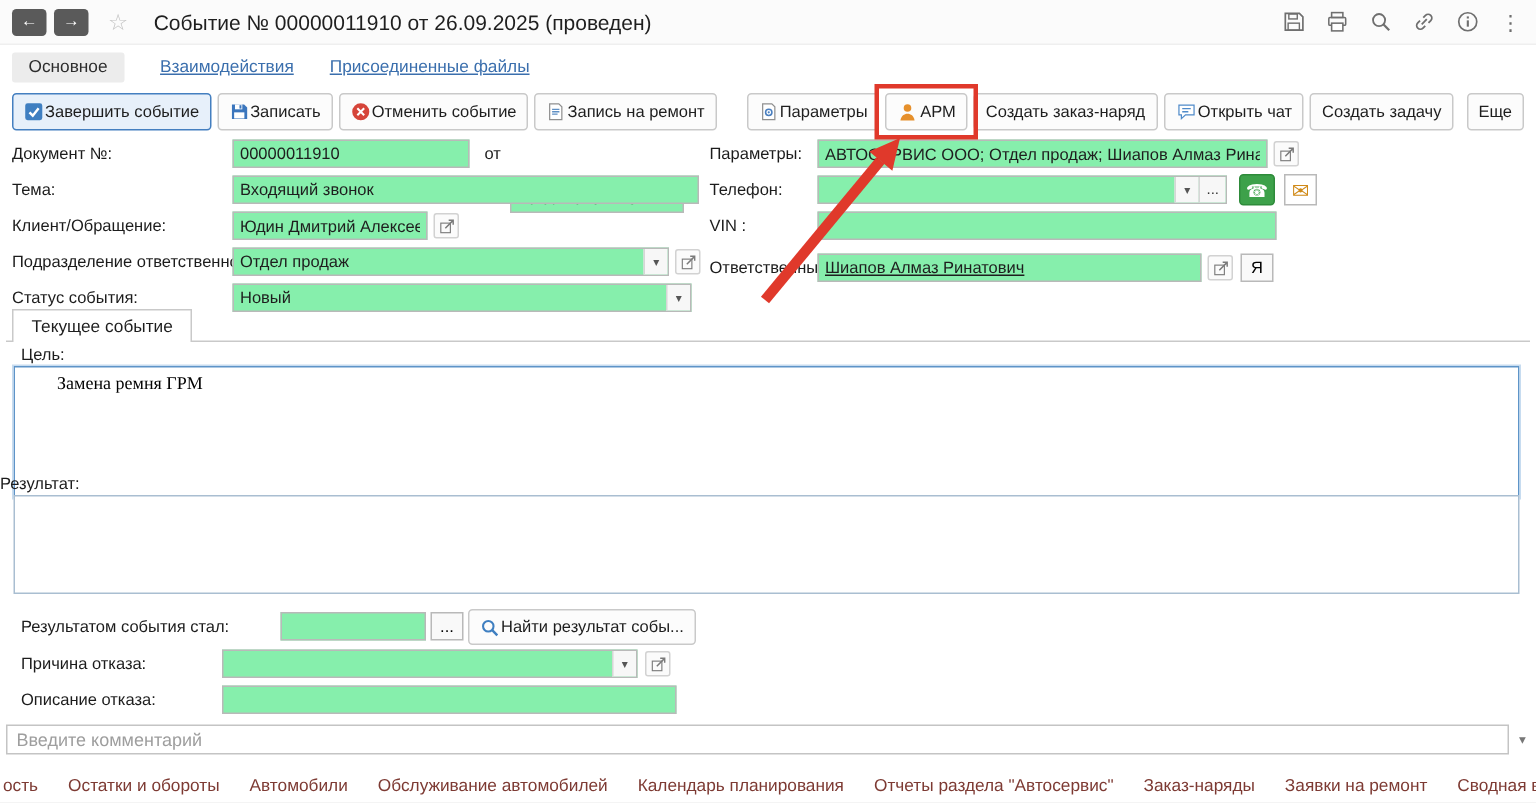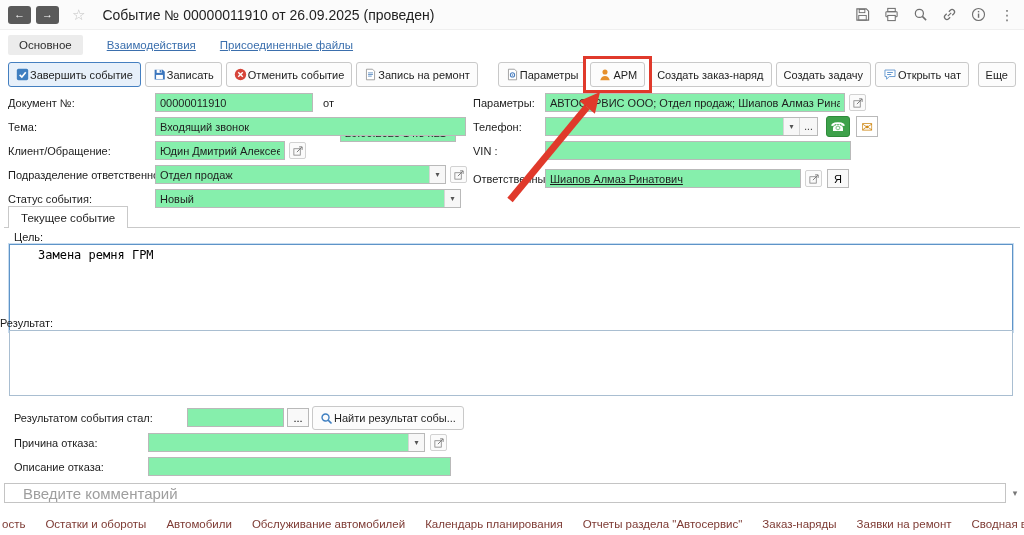--- a/index.html
+++ b/index.html
@@ -49,28 +49,28 @@
               display:flex; align-items:center; justify-content:center; padding:0; cursor:pointer; }
   .sq-btn { position:absolute; height:19px; border:1px solid #b9b9b9; background:#f9f9f9; font-size:11px;
             display:flex; align-items:center; justify-content:center; padding:0; cursor:pointer; }
 
   
   .tab2 { position:absolute; left:8px; top:206px; height:22px; padding:0 12px; border:1px solid #c9c9c9; border-bottom:none;
           background:#fff; display:flex; align-items:center; z-index:2; font-size:11.5px; }
   .tabline { position:absolute; left:4px; right:4px; top:227px; border-top:1px solid #c9c9c9; }
 
   .ta { position:absolute; resize:none; font-family:"DejaVu Sans Mono",monospace; font-size:12px; padding:3px 6px; background:#fff; }
-  #goal   { left:9px; top:244px; width:1004px; height:88px; border:1px solid #5e94c8; outline:1px solid #c7dcf0; text-indent:22px; }
+  #goal   { left:9px; top:244px; width:1004px; height:88px; border:1px solid #5e94c8; outline:1px solid #c7dcf0; text-indent:22px;font-family:Liberation Serif, serif; }
   #result { left:9px; top:330px; width:1004px; height:66px; border:1px solid #a9bed1; }
 
   .find-btn { position:absolute; left:312px; top:406px; height:24px; }
 
   
-  .comment { position:absolute; left:4px; top:483px; width:1002px; height:20px; border:1px solid #c4c4c4; padding:0 18px;
-             font-family:"Liberation Sans",sans-serif; font-size:15px; color:#222; }
+  .comment { position:absolute; left:4px; top:483px; width:1002px; height:20px; border:1px solid #c4c4c4; padding:0 6px;
+             font-family:"Liberation Sans",sans-serif; font-size:12px; color:#222; }
   .comment::placeholder { color:#9e9e9e; }
   .cmt-exp { position:absolute; left:1008px; top:484px; width:14px; height:18px; border:none; background:transparent;
              color:#777; font-size:9px; padding:0; cursor:pointer; }
 
   .footer { position:absolute; left:0; right:0; top:513px; height:22px; display:flex; align-items:center; gap:20px;
             padding:0 2px; overflow:hidden; white-space:nowrap; background:#fff; }
   .flink { color:#7d3a33; font-size:11.5px; cursor:pointer; flex:none; }
 </style>
 </head>
 <body>
@@ -192,30 +192,30 @@
             </svg>
           </span>
         <span>АРМ</span>
       </button>
       <span class="anno-box"></span>
     </span>
     <button class="btn">
       <span>Создать заказ-наряд</span>
     </button>
     <button class="btn">
-      <span>Создать задачу</span>
-    </button>
-    <button class="btn">
       <span class="icn">
           <svg width="14" height="13" viewBox="0 0 16 16">
             <path d="M1.8 2.5h12.4v8H7.2l-3.4 3.2v-3.2H1.8z" fill="#fff" stroke="#4f8ac9"></path>
             <path d="M4.5 5.5h7M4.5 8h5" stroke="#4f8ac9" stroke-width="1.1"></path>
           </svg>
         </span>
       <span>Открыть чат</span>
+    </button>
+    <button class="btn">
+      <span>Создать задачу</span>
     </button>
     <button class="btn more">
       <span>Еще</span>
 
     </button>
 
   </div>
 
   <svg class="anno-arrow" style="left:488px; top:88px;" width="130" height="122" viewBox="0 0 130 122">
     <line x1="22" y1="112" x2="99" y2="19" stroke="#e0392b" stroke-width="7"></line>

